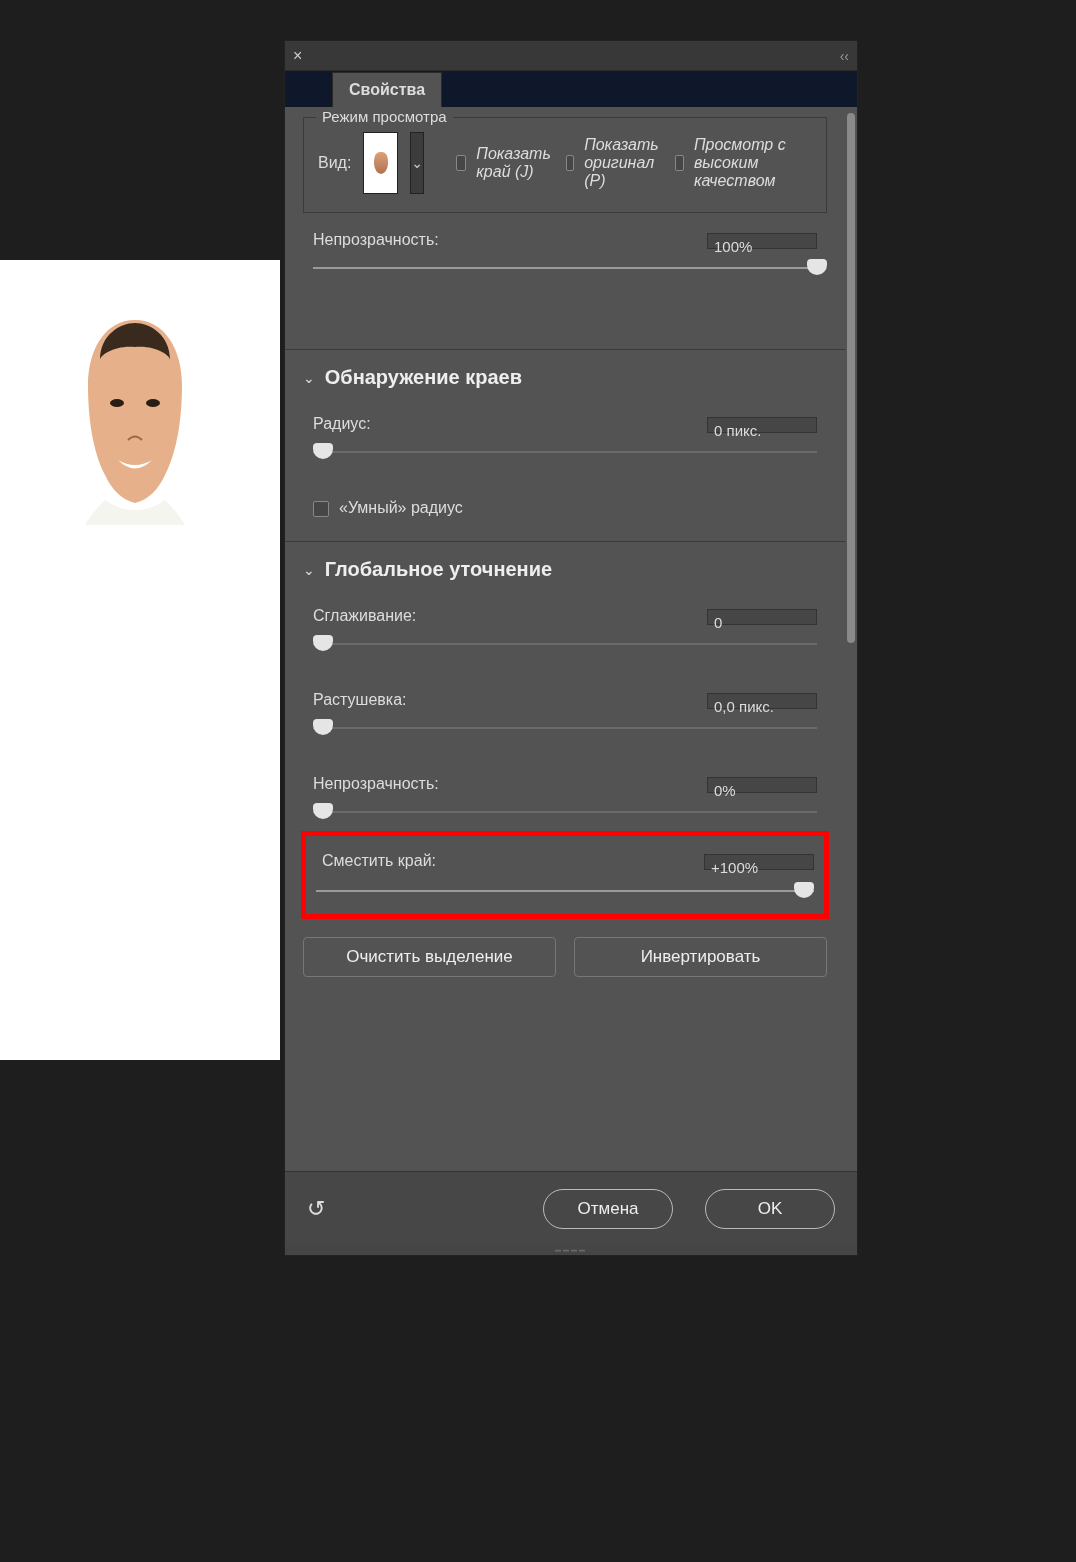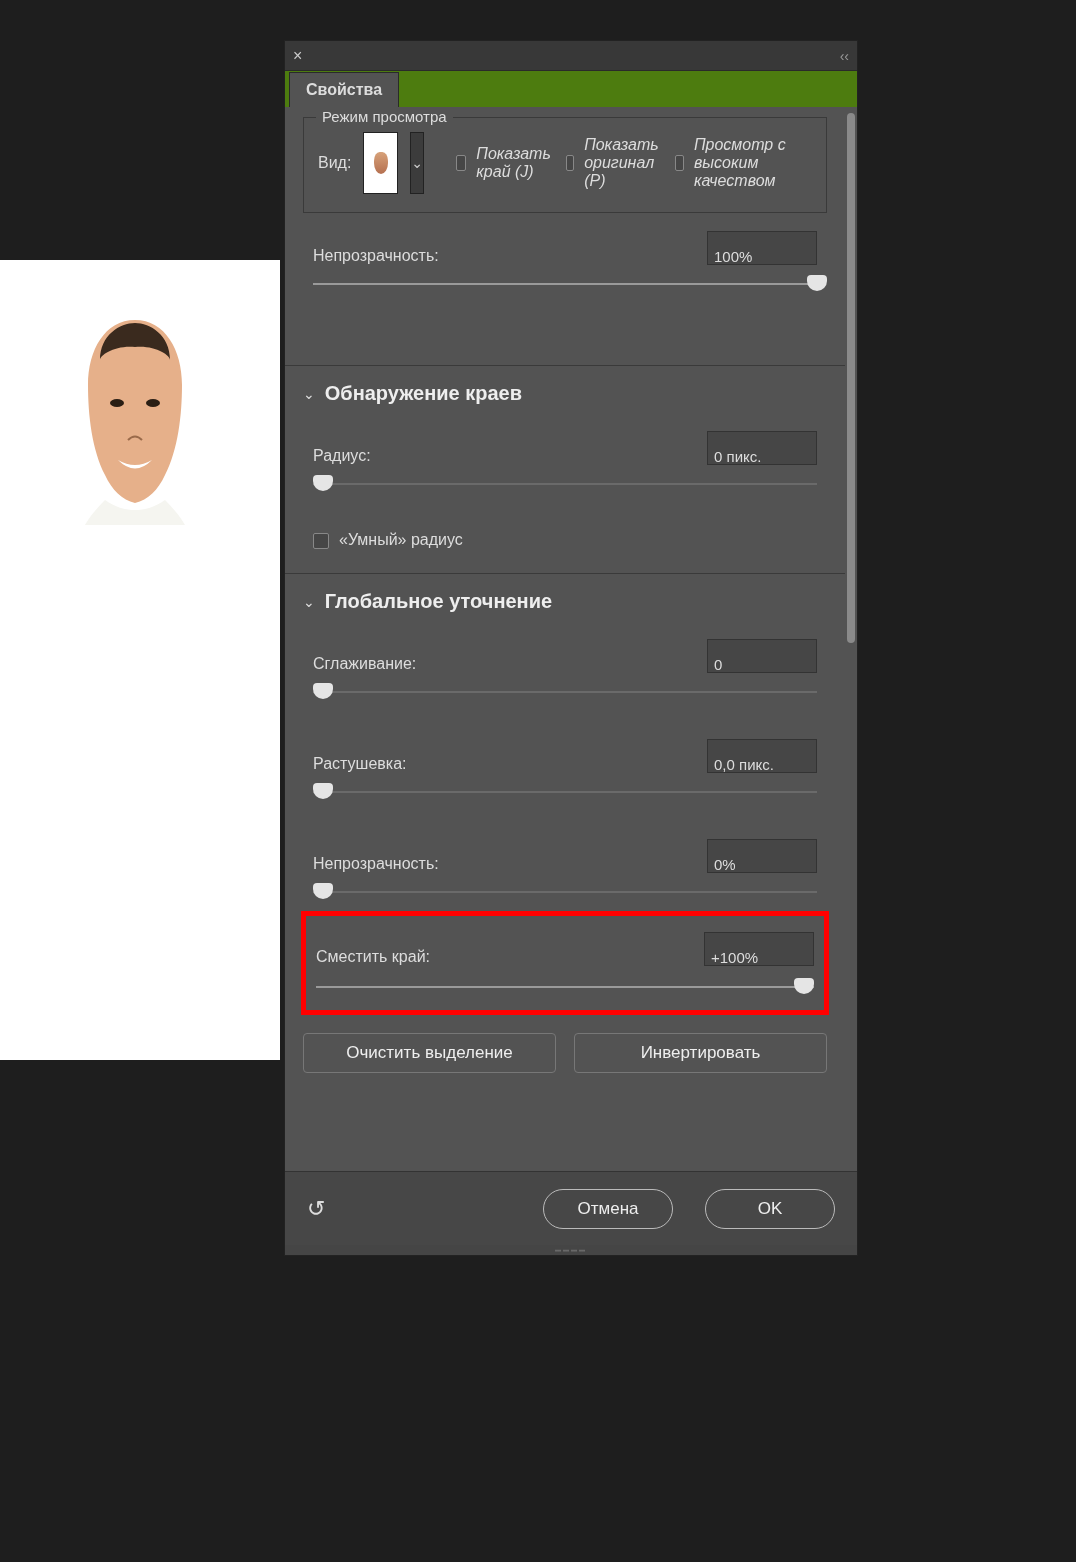--- a/index.html
+++ b/index.html
@@ -3,48 +3,48 @@
 <meta charset="utf-8">
 <style>
   * { box-sizing: border-box; margin: 0; padding: 0; font-family: -apple-system, "Helvetica Neue", Arial, sans-serif; }
   body { background: #1e1e1e; width: 1076px; height: 1562px; position: relative; overflow: hidden; }
   .canvas-area { position: absolute; left: 0; top: 260px; width: 280px; height: 800px; background: #fff; }
   .face-placeholder { position: absolute; left: 70px; top: 55px; width: 130px; height: 210px; }
   .panel { position: absolute; left: 284px; top: 40px; width: 574px; height: 1216px; background: #454545; border: 1px solid #222; display: flex; flex-direction: column; }
   .panel-header { height: 30px; background: #383838; display: flex; align-items: center; justify-content: space-between; padding: 0 8px; border-bottom: 1px solid #2a2a2a; }
   .close-x { color: #ccc; font-size: 16px; cursor: pointer; }
   .collapse-ic { color: #999; font-size: 14px; }
-  .tabbar { height: 36px; background: #4d7c0f; display: flex; align-items: flex-end; }
+  .tabbar { height: 36px; background: #0f172a; display: flex; align-items: flex-end; padding-left: 43px; }
   .tab { padding: 8px 16px; color: #ddd; font-size: 16px; font-weight: 600; background: #535353; border: 1px solid #2a2a2a; border-bottom: none; margin-left: 4px; }
   .panel-body { flex: 1; background: #535353; overflow: hidden; position: relative; padding: 0 0 0 0; }
   .scroll-area { position: absolute; left: 0; right: 12px; top: 0; bottom: 0; overflow: hidden; }
   .scrollbar-track { position: absolute; right: 2px; top: 6px; width: 8px; height: 550px; background: transparent; }
   .scrollbar-thumb { width: 8px; height: 530px; background: #8a8a8a; border-radius: 4px; }
   .group { border: 1px solid #3a3a3a; margin: 10px 18px 0 18px; padding: 14px 14px 18px 14px; position: relative; }
   .group-legend { position: absolute; top: -10px; left: 12px; background: #535353; padding: 0 6px; color: #ddd; font-size: 15px; }
   .row { display: flex; align-items: center; gap: 12px; }
   .label { color: #ddd; font-size: 16px; }
   .thumb-box { width: 62px; height: 62px; background: #fff; border: 1px solid #222; position: relative; display: flex; align-items: center; justify-content: center; }
   .thumb-mini { width: 14px; height: 22px; background: linear-gradient(#d7a27a,#b57050); border-radius: 40% 40% 50% 50%; }
   .dd-btn { width: 24px; height: 62px; background: #3c3c3c; border: 1px solid #222; display: flex; align-items: center; justify-content: center; color: #ccc; font-size: 14px; cursor: pointer; }
   .check-col { display: flex; flex-direction: row; gap: 9px; margin-left: 20px; font-style: italic; }
   .check-row { display: flex; align-items: center; gap: 10px; }
   .chk { width: 16px; height: 16px; border: 1px solid #888; background: #464646; border-radius: 2px; cursor: pointer; }
   .plain-row { display: flex; align-items: flex-end; justify-content: space-between; margin: 18px 28px 0 28px; }
-  .value-box { width: 110px; height: 28px; background: #464646; border: 1px solid #333; color: #ddd; font-size: 15px; padding: 16px 6px; text-align: left; }
+  .value-box { width: 110px; height: 16px; background: #464646; border: 1px solid #333; color: #ddd; font-size: 15px; padding: 4px 6px; text-align: left; }
   .slider-wrap { margin: 10px 28px 0 28px; position: relative; height: 20px; }
   .slider-track { position: absolute; top: 8px; left: 0; right: 0; height: 2px; background: #9a9a9a; }
   .slider-track.dim { background: #6a6a6a; }
   .slider-thumb { position: absolute; top: 0px; width: 20px; height: 16px; background: #e5e5e5; border-radius: 4px 4px 10px 10px; transform: translateX(-50%); cursor: pointer; }
   .divider { height: 1px; background: #3a3a3a; margin: 20px 0 0 0; }
   .section-head { display: flex; align-items: center; gap: 10px; margin: 16px 18px 0 18px; cursor: pointer; }
   .chevron { color: #ddd; font-size: 14px; }
   .section-title { color: #eee; font-size: 20px; font-weight: 600; }
   .highlight-box { border: 5px solid #ff0000; margin: 8px 16px 0 16px; padding: 10px 10px 12px 10px; }
-  .highlight-box .plain-row { margin: 6px 0 0 0; }
+  .highlight-box .plain-row { margin: 6px 0 0 6px; }
   .highlight-box .slider-wrap { margin: 12px 0 0 0; }
   .btn-row { display: flex; gap: 18px; justify-content: center; margin: 18px 18px 0 18px; }
   .btn { flex: 1; height: 40px; border: 1px solid #777; background: #535353; color: #eee; font-size: 17px; border-radius: 4px; cursor: pointer; display: flex; align-items: center; justify-content: center; }
   .footer { height: 74px; background: #474747; border-top: 1px solid #333; display: flex; align-items: center; justify-content: space-between; padding: 0 22px; }
   .reset-ic { color: #ddd; font-size: 22px; cursor: pointer; }
   .footer-btns { display: flex; gap: 32px; }
   .pill-btn { width: 130px; height: 40px; border: 1px solid #bbb; border-radius: 20px; background: transparent; color: #eee; font-size: 17px; display: flex; align-items: center; justify-content: center; cursor: pointer; }
   .grip { height: 10px; display: flex; align-items: center; justify-content: center; color: #777; font-size: 10px; letter-spacing: 2px; }
 </style>
 </head>

